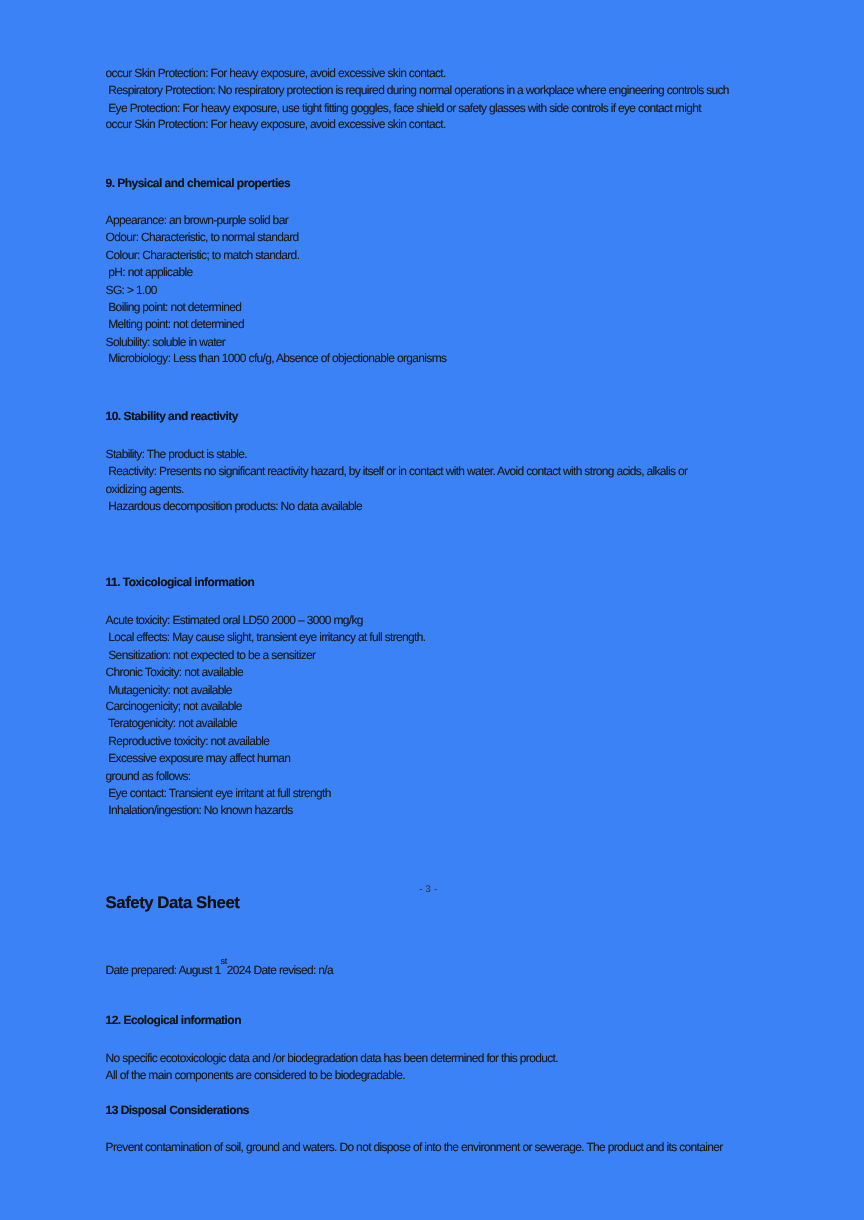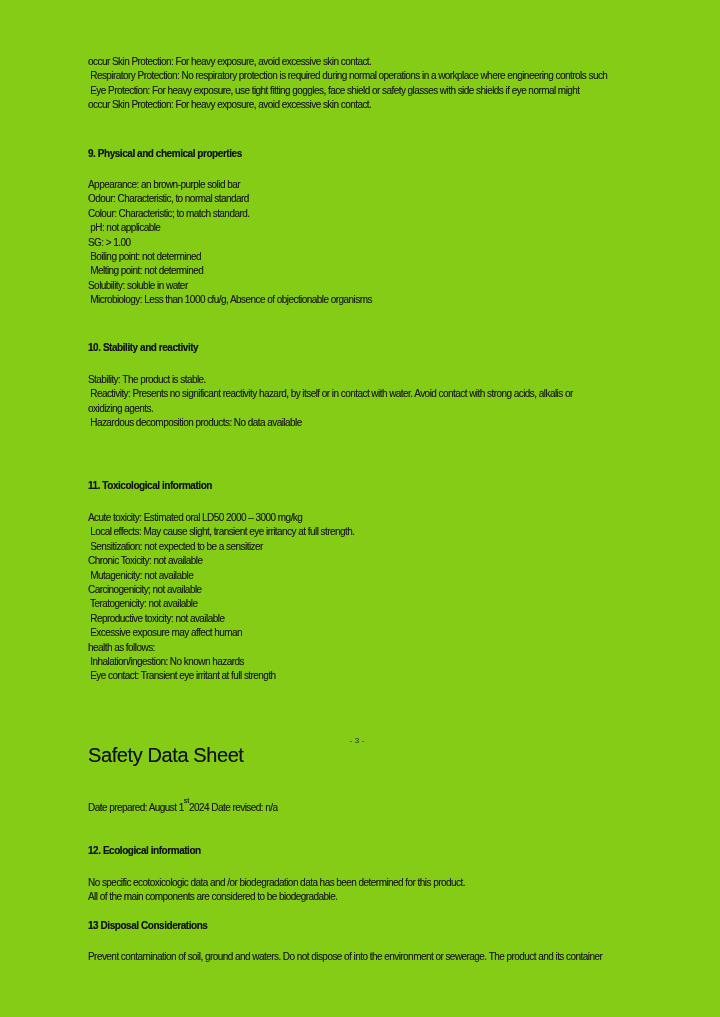--- a/index.html
+++ b/index.html
@@ -2,21 +2,21 @@
 <html><head>
 <meta charset="utf-8">
 <style>
   * { margin: 0; padding: 0; box-sizing: border-box; }
   html, body { background: #ffffff; }
   .page {
     position: relative;
     width: 720px;
     height: 1017px;
     margin: 0 auto;
-    background: #84cc16;
+    background: #3b82f6;
     overflow: hidden;
     font-family: "Liberation Sans", "DejaVu Sans", sans-serif;
     color: #1b1b1b;
   }
   .abs { position: absolute; left: 88px; }
   .line {
     font-size: 10px;
     line-height: 14.4px;
     letter-spacing: -0.55px;
     white-space: pre;
@@ -36,22 +36,22 @@
     position: absolute;
     left: 0;
     width: 714px;
     text-align: center;
     font-size: 8px;
     letter-spacing: 0.2px;
     color: #2a2a2a;
     white-space: pre;
   }
   .doc-title {
-    font-size: 20px;
-    font-weight: normal;
+    font-size: 14px;
+    font-weight: bold;
     letter-spacing: -0.4px;
     white-space: pre;
     color: #111111;
     text-shadow: 0 0 0.4px rgba(10,10,10,0.5);
   }
   .date-line {
     font-size: 10px;
     letter-spacing: -0.55px;
     white-space: pre;
     color: #1c1c1c;
@@ -65,21 +65,21 @@
   }
 </style>
 </head>
 <body>
 
 <div class="page">
 
   <section class="abs" style="top:55px">
     <div class="line">occur Skin Protection: For heavy exposure, avoid excessive skin contact.</div>
     <div class="line"> Respiratory Protection: No respiratory protection is required during normal operations in a workplace where engineering controls such</div>
-    <div class="line"> Eye Protection: For heavy exposure, use tight fitting goggles, face shield or safety glasses with side shields if eye normal might</div>
+    <div class="line"> Eye Protection: For heavy exposure, use tight fitting goggles, face shield or safety glasses with side controls if eye contact might</div>
     <div class="line">occur Skin Protection: For heavy exposure, avoid excessive skin contact.</div>
   </section>
 
   <div class="abs heading" style="top:147px">9. Physical and chemical properties</div>
   <section class="abs" style="top:178px">
     <div class="line">Appearance: an brown-purple solid bar</div>
     <div class="line">Odour: Characteristic, to normal standard</div>
     <div class="line">Colour: Characteristic; to match standard.</div>
     <div class="line"> pH: not applicable</div>
     <div class="line">SG: &gt; 1.00</div>
@@ -101,23 +101,23 @@
   <section class="abs" style="top:511px">
     <div class="line">Acute toxicity: Estimated oral LD50 2000 – 3000 mg/kg</div>
     <div class="line"> Local effects: May cause slight, transient eye irritancy at full strength.</div>
     <div class="line"> Sensitization: not expected to be a sensitizer</div>
     <div class="line">Chronic Toxicity: not available</div>
     <div class="line"> Mutagenicity: not available</div>
     <div class="line">Carcinogenicity; not available</div>
     <div class="line"> Teratogenicity: not available</div>
     <div class="line"> Reproductive toxicity: not available</div>
     <div class="line"> Excessive exposure may affect human</div>
-    <div class="line">health as follows:</div>
+    <div class="line">ground as follows:</div>
+    <div class="line"> Eye contact: Transient eye irritant at full strength</div>
     <div class="line"> Inhalation/ingestion: No known hazards</div>
-    <div class="line"> Eye contact: Transient eye irritant at full strength</div>
   </section>
 
   <div class="page-number" style="top:736px">- 3 -</div>
   <div class="abs doc-title" style="top:744px">Safety Data Sheet</div>
   <div class="abs date-line" style="top:800px"><span>Date prepared: August 1</span><sup>st</sup><span>2024 Date revised: n/a</span></div>
 
   <div class="abs heading" style="top:844px">12. Ecological information</div>
   <section class="abs" style="top:876px">
     <div class="line">No specific ecotoxicologic data and /or biodegradation data has been determined for this product.</div>
     <div class="line">All of the main components are considered to be biodegradable.</div>

